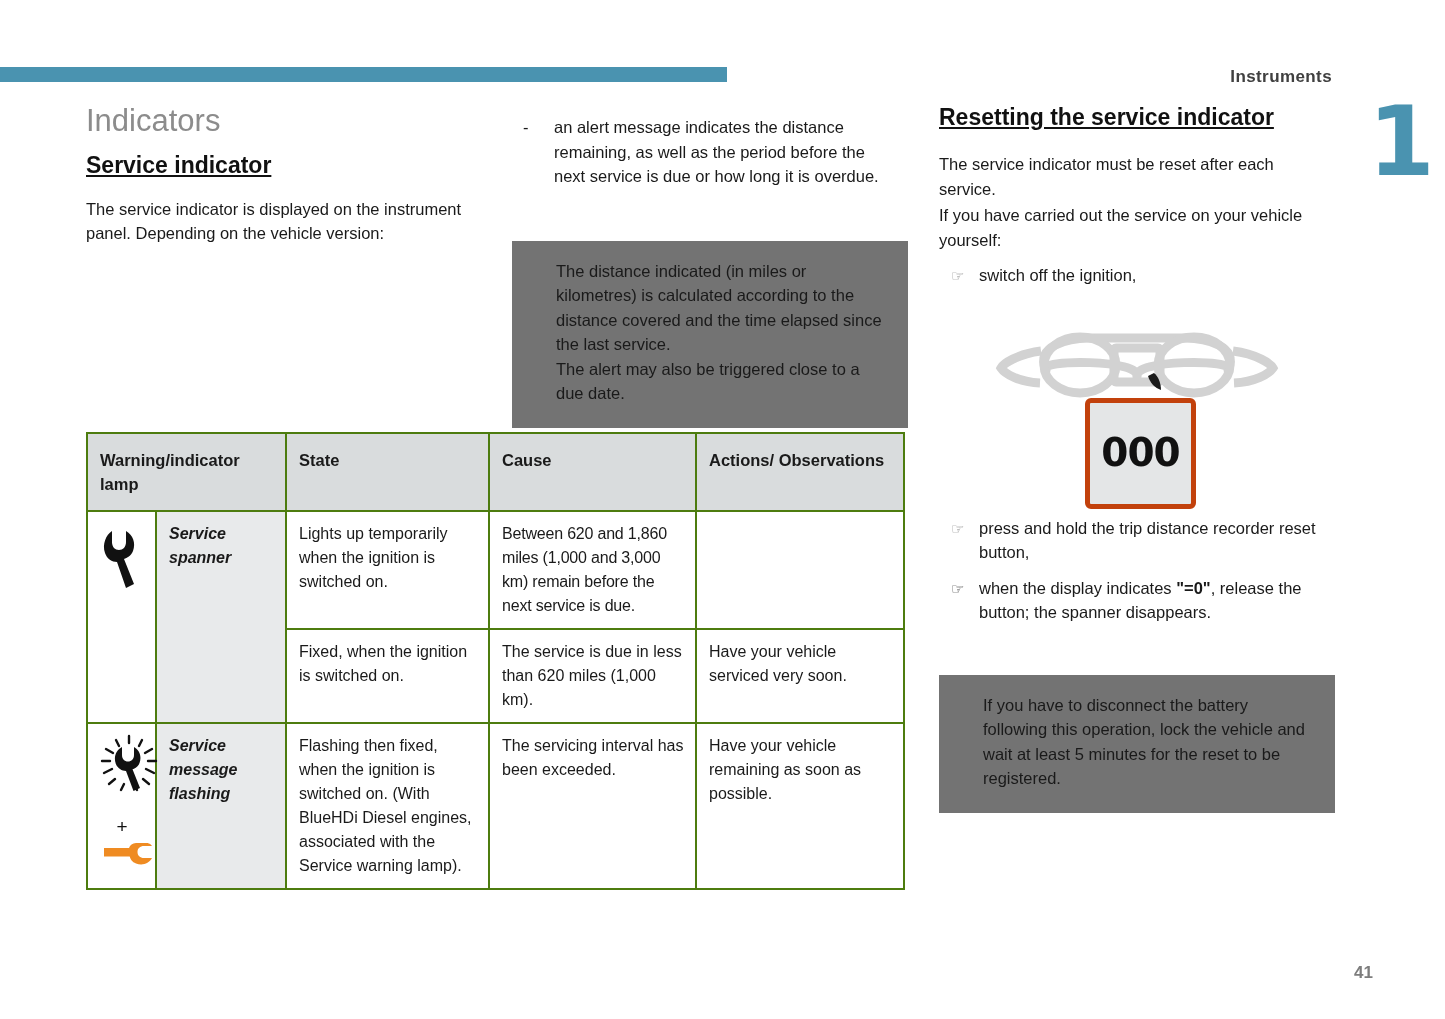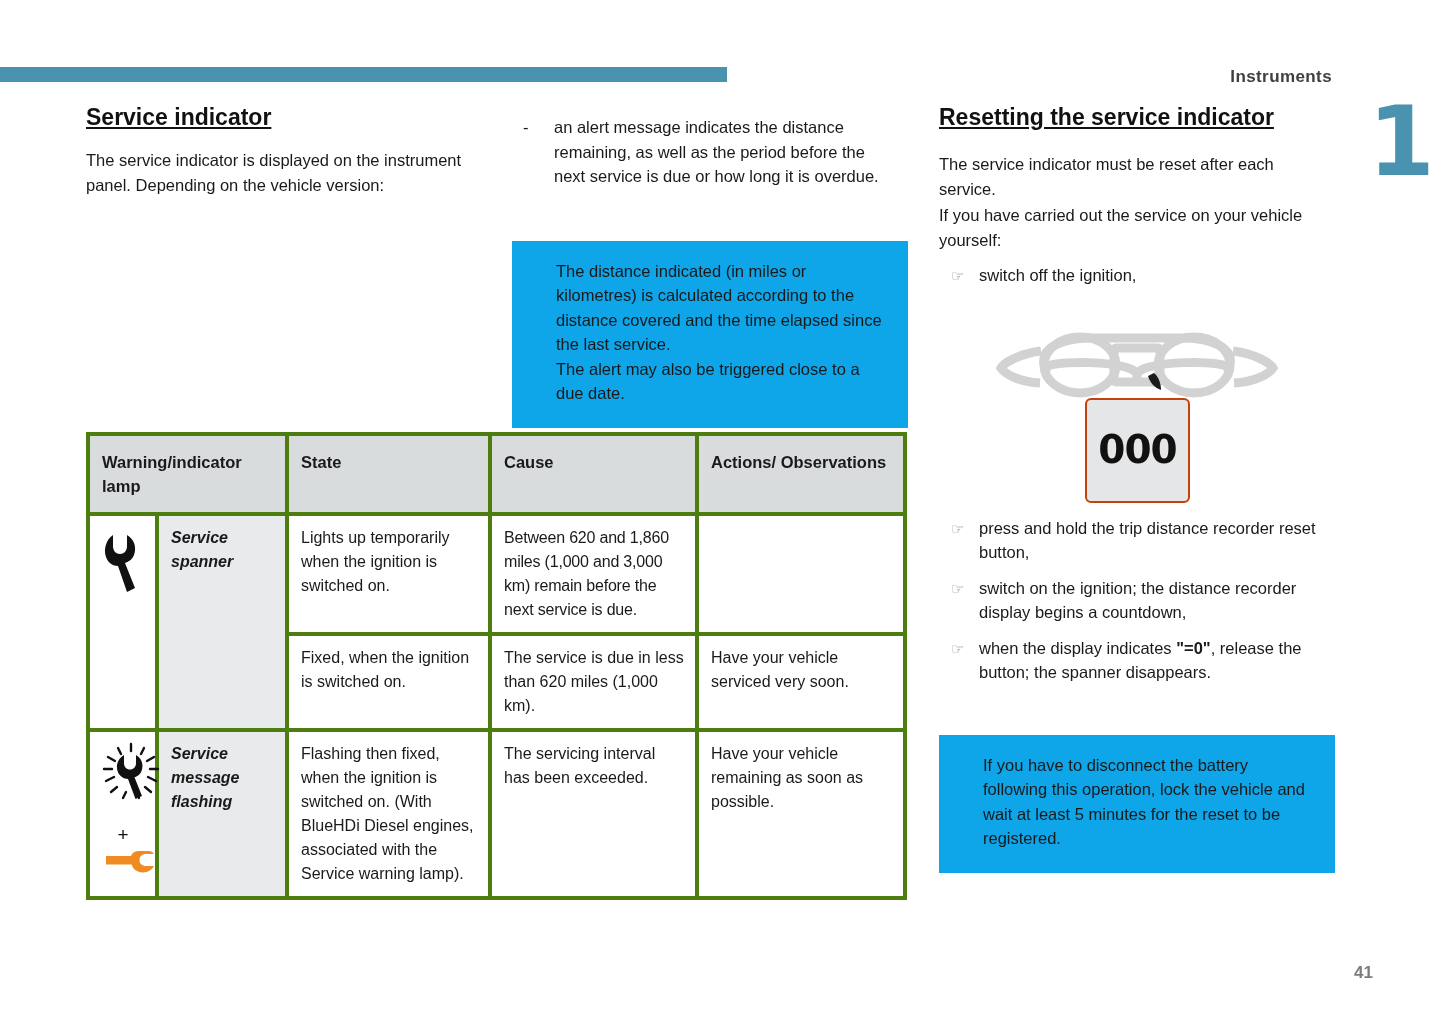--- a/index.html
+++ b/index.html
@@ -110,21 +110,21 @@
     left: 1px;
     top: 1px;
     font-size: 15px;
     color: #8a8a8a;
     line-height: 24px;
   }
 
   
   .infobox {
     position: relative;
-    background: #0ea5e9;
+    background: #737373;
     padding: 18px 20px 22px 44px;
     box-sizing: border-box;
   }
   .infobox .i-icon {
     position: absolute;
     left: 18px;
     top: 22px;
     width: 8px;
   }
   .infobox .i-icon .dot {
@@ -149,21 +149,21 @@
   
   #lamp-table {
     position: absolute;
     left: 86px;
     top: 432px;
     width: 819px;
     border-collapse: collapse;
     table-layout: fixed;
   }
   #lamp-table td, #lamp-table th {
-    border: 4px solid #4d7c0f;
+    border: 2px solid #4d7c0f;
     vertical-align: top;
     padding: 10px 11px 10px 12px;
     font-size: 16px;
     line-height: 24px;
     text-align: left;
   }
   #lamp-table thead th {
     background: #d9dcdd;
     font-weight: bold;
     font-size: 16.5px;
@@ -213,21 +213,21 @@
     width: 396px;
     height: 180px;
   }
   .display-box {
     position: absolute;
     left: 1085px;
     top: 398px;
     width: 101px;
     height: 101px;
     background: #e4e6e7;
-    border: 2px solid #c2410c;
+    border: 5px solid #c2410c;
     border-radius: 6px;
   }
   .display-box .digits {
     position: absolute;
     left: 0;
     right: 0;
     top: 27px;
     text-align: center;
     font-family: "DejaVu Sans", sans-serif;
     font-size: 39px;
@@ -249,20 +249,21 @@
 </head>
 <body>
 
 <div id="page">
 
   <div class="top-rule"></div>
   <div class="section-title">Instruments</div>
   <div class="chapter-number">1</div>
 
   <div class="col col-left">
+    <h1 class="page-heading">Indicators</h1>
     <h2 class="sub-heading">Service indicator</h2>
     <p class="body">The service indicator is displayed on the instrument panel. Depending on the vehicle version:</p>
   </div>
 
   <div class="col col-mid">
     <ul class="dash-list">
       <li>an alert message indicates the distance remaining, as well as the period before the next service is due or how long it is overdue.</li>
     </ul>
     <div class="infobox" style="margin-top:52px;">
       <span class="i-icon">
@@ -286,21 +287,20 @@
 
     <div style="height:206px;"></div>
 
     <ul class="hand-list">
       <li>
         <span class="hand">☞</span>
         <span>press and hold the trip distance recorder reset button,</span>
       </li>
       <li>
         <span class="hand">☞</span>
-        <span>switch on the ignition; the distance recorder display begins a countdown,</span>
       </li>
       <li>
         <span class="hand">☞</span>
         <span>when the display indicates </span><b class="inline-bold">"=0"</b><span>, release the button; the spanner disappears.</span>
       </li>
     </ul>
 
     <div class="infobox" style="margin-top:50px;">
       <span class="i-icon">
         <span class="dot"></span><span class="stem"></span>

